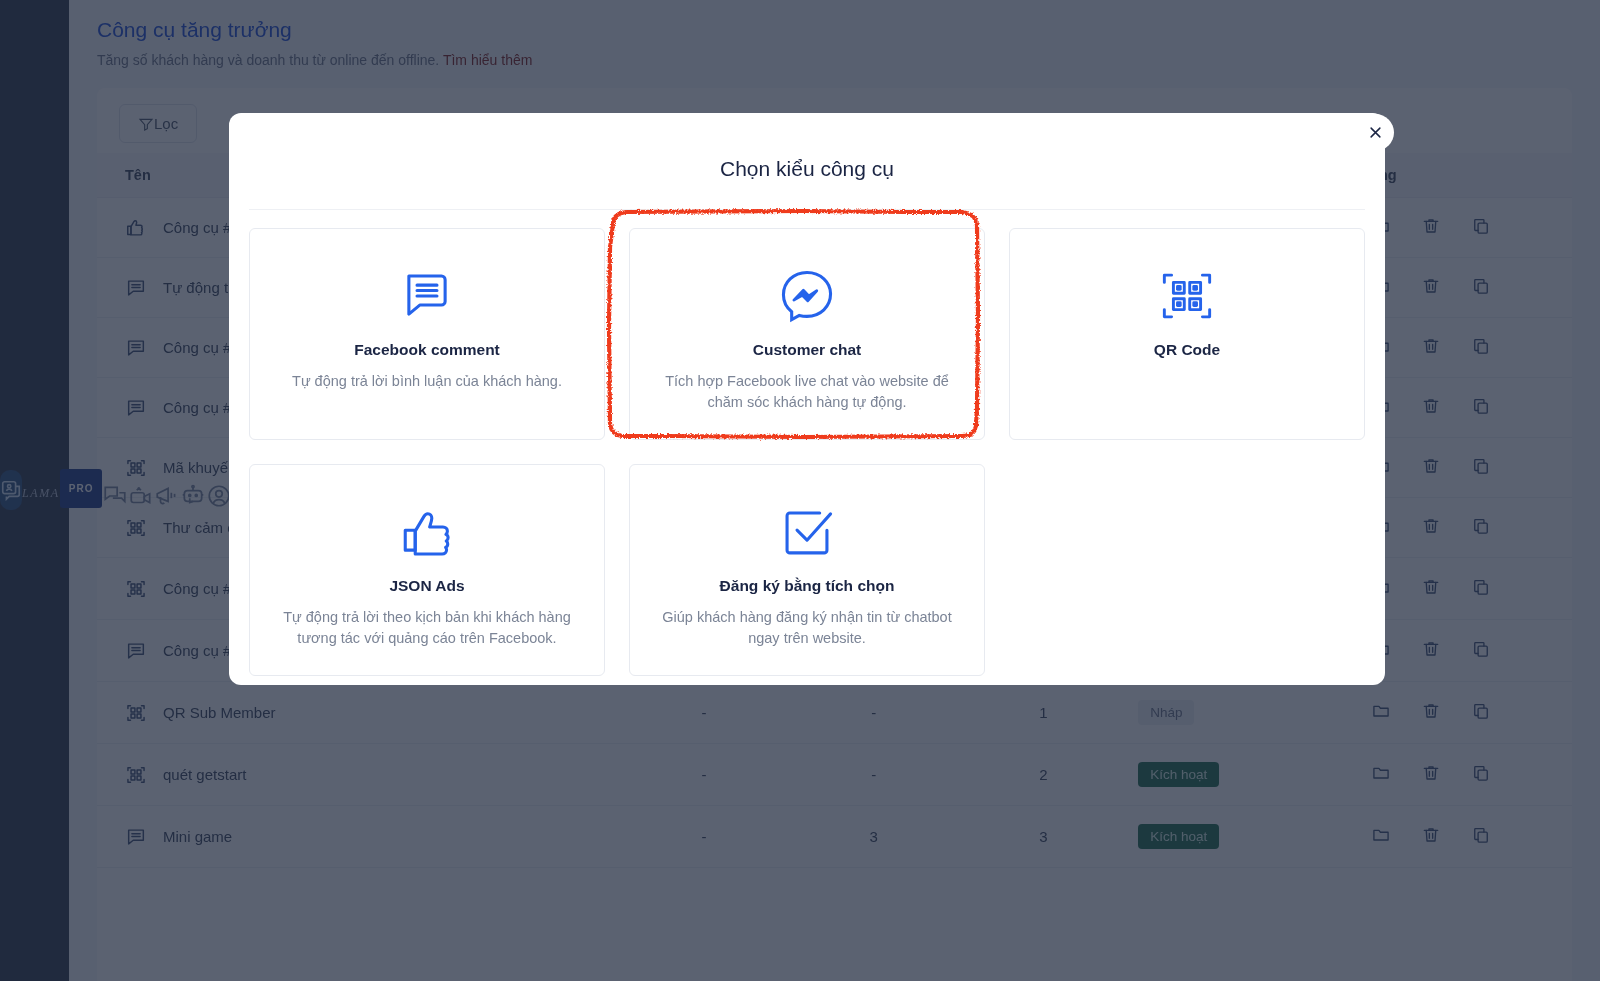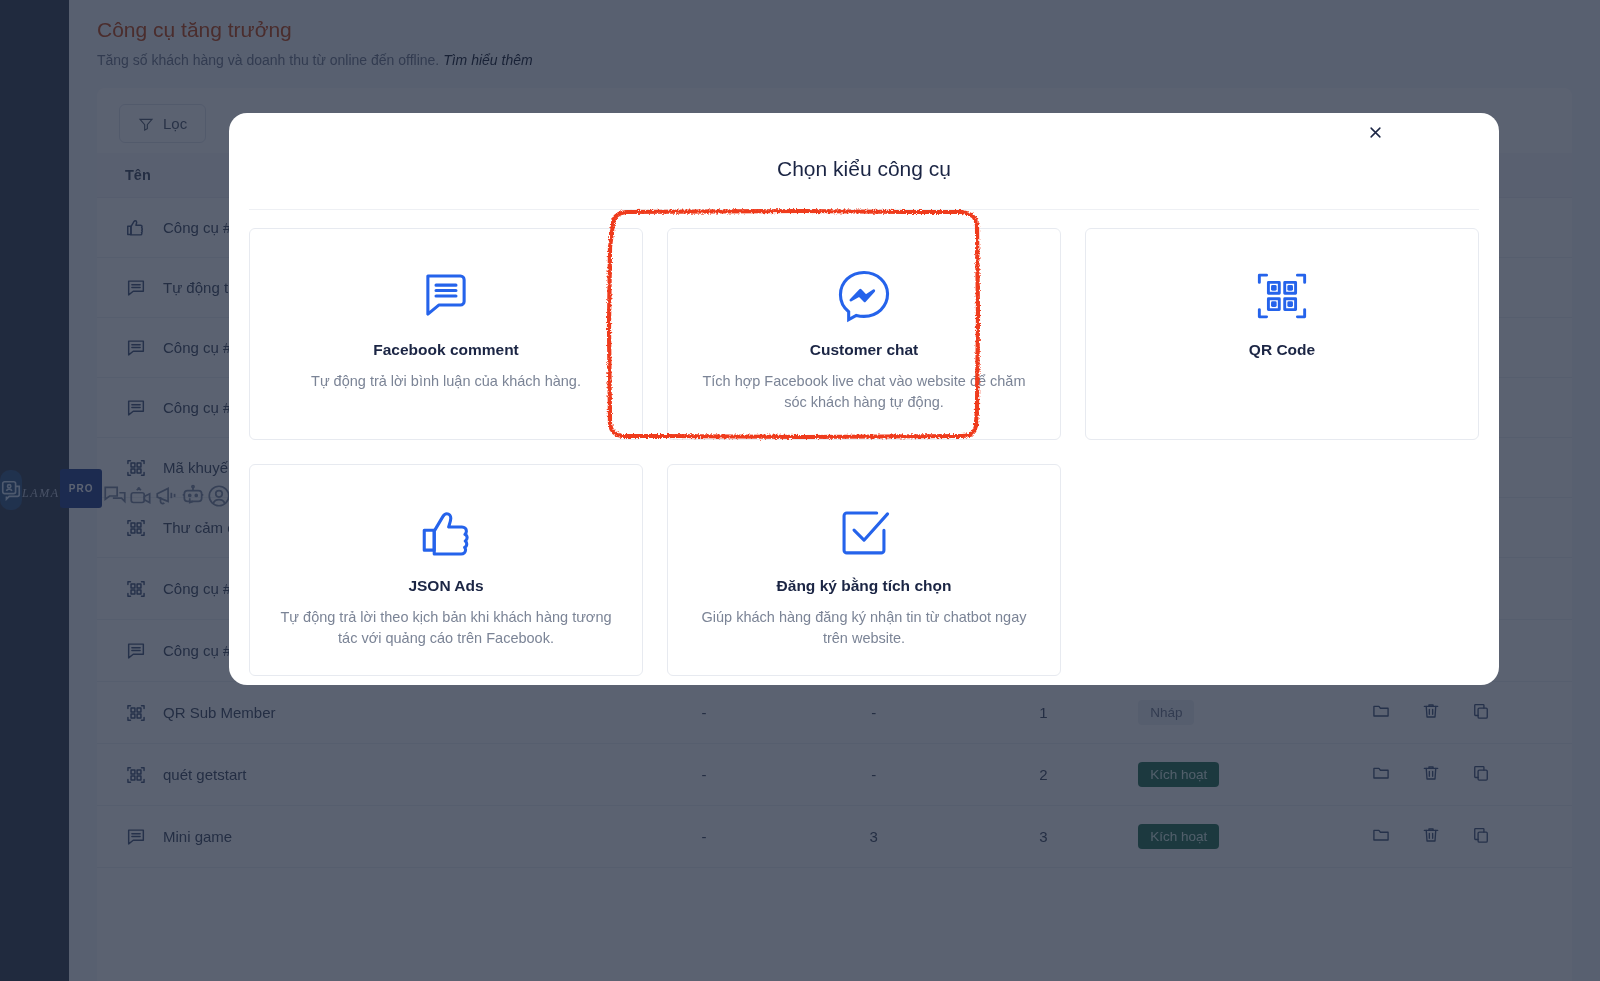--- a/index.html
+++ b/index.html
@@ -68,46 +68,46 @@
     display: flex; flex-direction: column;
     background: #f4f6f9;
     min-width: 0;
     position: relative;
   }
   .page-head {
     padding: 18px 30px 10px 28px;
     display: flex; align-items: flex-start; justify-content: space-between;
   }
   .page-title {
-    font-size: 21px; color: #c2410c; font-weight: 400;
+    font-size: 21px; color: #1d4ed8; font-weight: 400;
     margin-bottom: 10px;
   }
   .page-sub { font-size: 14px; color: #6b7489; }
-  .page-sub a { color: #0f172a; text-decoration: none; font-style: italic; }
+  .page-sub a { color: #7f1d1d; text-decoration: none; }
   .head-actions { display: flex; gap: 12px; align-items: center; }
   .btn {
     font-size: 14.5px; padding: 11px 20px; border-radius: 6px;
     border: 1px solid transparent; cursor: pointer;
     font-family: "Liberation Sans", sans-serif;
   }
   .btn-ghost { background: #eceff4; color: #4a5468; }
   .btn-primary { background: #1d4ed8; color: #fff; }
 
   
   .card {
     margin: 10px 28px 0 28px;
     background: #fff;
     border-radius: 8px 8px 0 0;
     flex: 1 1 auto;
     display: flex; flex-direction: column;
     min-height: 0;
   }
   .filter-row { padding: 16px 22px 10px 22px; }
   .filter-btn {
-    display: inline-flex; align-items: center; gap: 9px;
+    display: inline-flex; align-items: center; gap: 0;
     border: 1px solid #dfe3ea; background: #fff;
     border-radius: 6px; padding: 10px 18px;
     font-size: 15px; color: #4a5468; cursor: pointer;
   }
   .filter-btn svg { width: 16px; height: 16px; }
 
   table.tools { width: 100%; border-collapse: collapse; table-layout: fixed; }
   table.tools th {
     text-align: left; font-size: 14.5px; color: #3b4459; font-weight: bold;
     padding: 14px 10px; background: #f7f8fa;
@@ -137,23 +137,23 @@
 
   
   .modal-layer {
     position: absolute; inset: 0;
     z-index: 100;
     pointer-events: none;
   }
   .modal {
     position: absolute;
     left: 229px; top: 113px;
-    width: 1270px; height: 572px;
+    width: 1156px; height: 572px;
     background: #fff;
-    border-radius: 18px;
+    border-radius: 12px;
     pointer-events: auto;
     overflow: hidden;
   }
   .modal-title {
     text-align: center;
     font-size: 21px; color: #1b2544;
     padding: 44px 0 28px 0;
   }
   .modal-divider { height: 1px; background: #eef0f4; margin: 0 20px; }
   .modal-body { padding: 18px 20px 22px 20px; }

